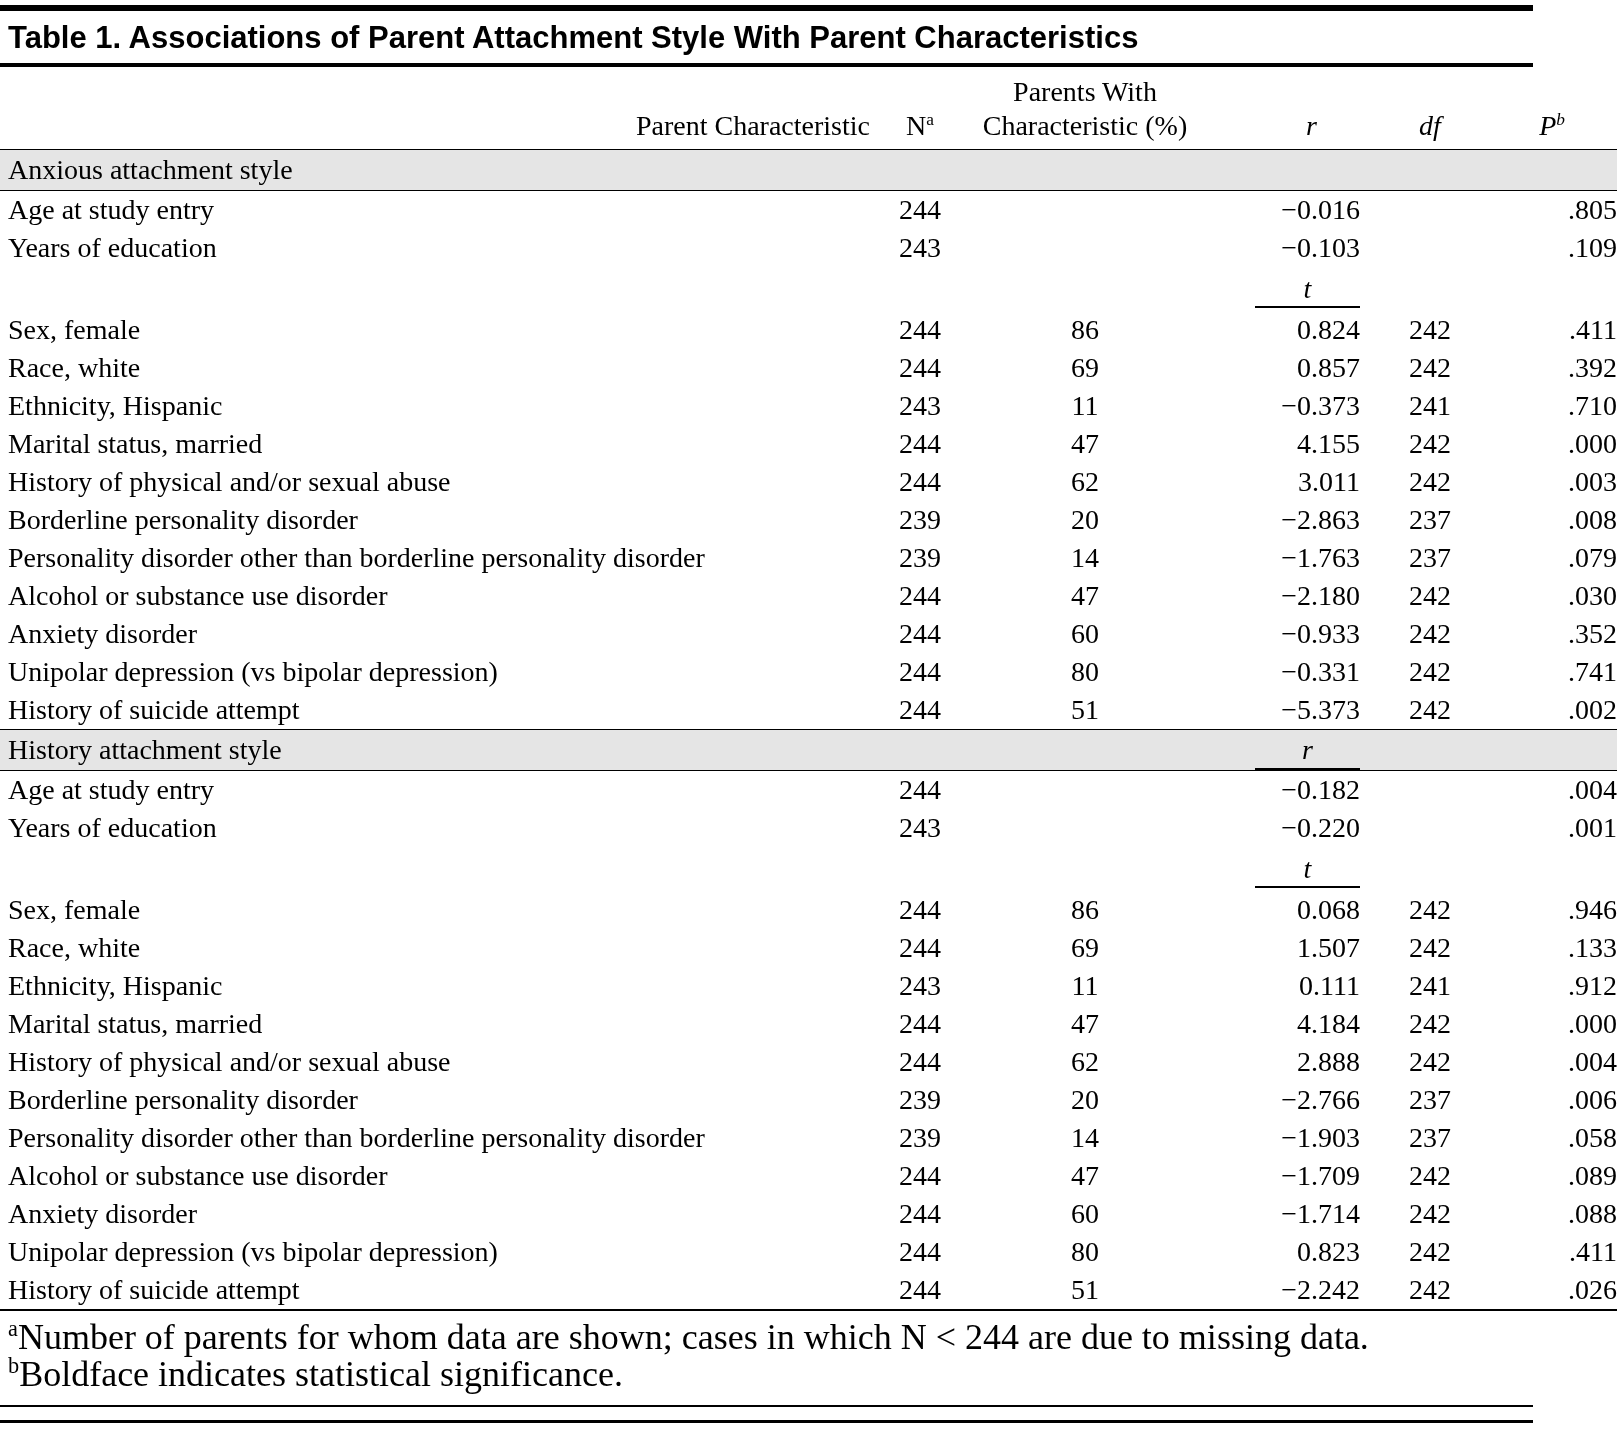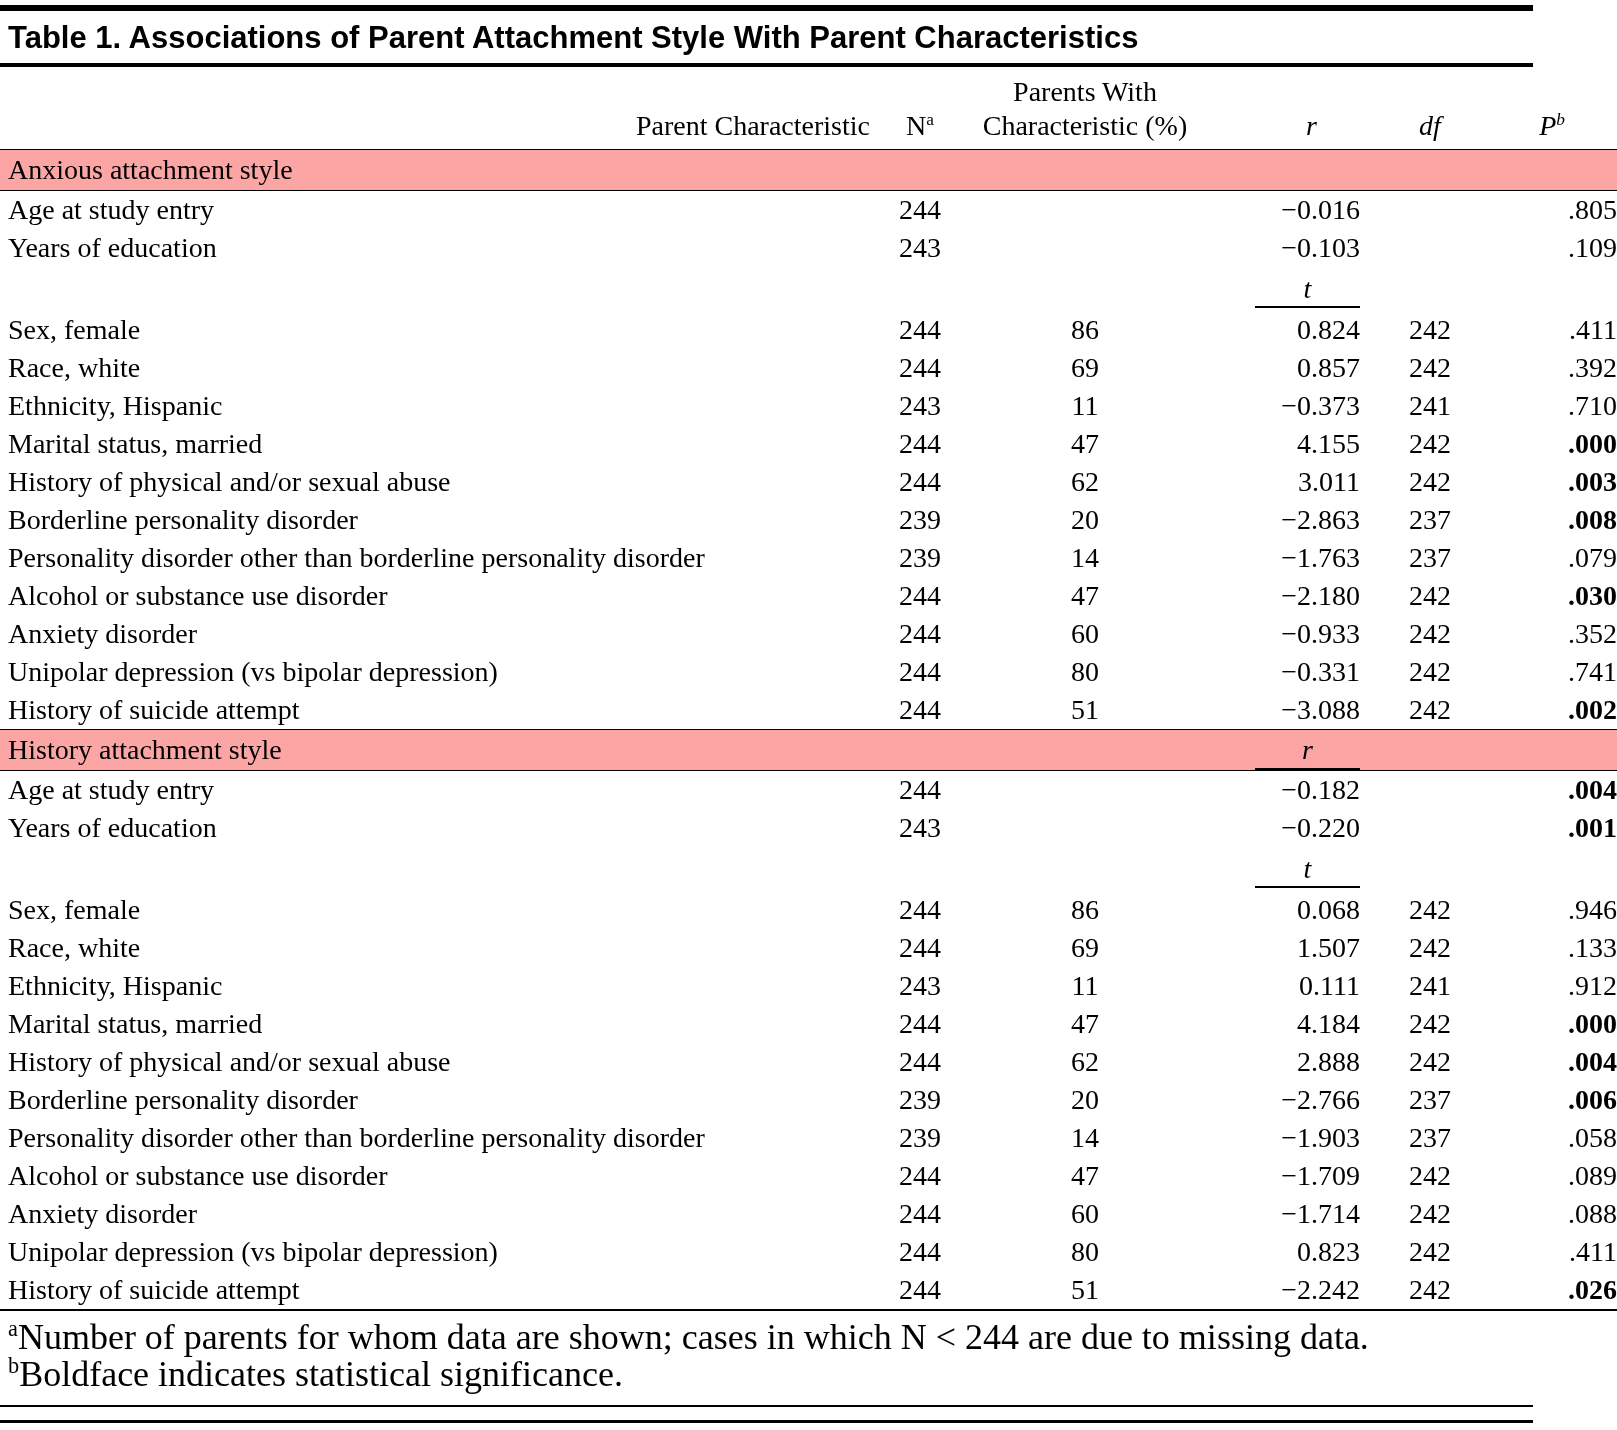--- a/index.html
+++ b/index.html
@@ -64,24 +64,24 @@
     vertical-align: middle;
     overflow: hidden;
     white-space: nowrap;
   }
   td.col-char { text-align: left; padding-left: 8px; }
   td.col-n    { text-align: center; }
   td.col-pct  { text-align: center; }
   td.col-r    { text-align: right; padding-right: 15px; }
   td.col-df   { text-align: center; }
   td.col-p    { text-align: right; }
-  td.col-p.bold { font-weight: bold; }
+  td.col-p.bold { font-weight: normal; }
 
   tr.band td {
-    background: #fca5a5;
+    background: #e5e5e5;
     height: 40px;
     line-height: 40px;
     border-top: 1px solid #000;
     border-bottom: 1px solid #000;
   }
   tr.stat-sub td {
     height: 44px;
     line-height: 44px;
   }
   .stat-underline {
@@ -243,21 +243,21 @@
           <td class="col-n">244</td>
           <td class="col-pct">80</td>
           <td class="col-r">−0.331</td>
           <td class="col-df">242</td>
           <td class="col-p">.741</td>
         </tr>
         <tr>
           <td class="col-char">History of suicide attempt</td>
           <td class="col-n">244</td>
           <td class="col-pct">51</td>
-          <td class="col-r">−3.088</td>
+          <td class="col-r">−5.373</td>
           <td class="col-df">242</td>
           <td class="col-p bold">.002</td>
         </tr>
         <tr class="band">
           <td class="col-char" colspan="3">History attachment style</td>
           <td class="col-r"><span class="stat-underline">r</span></td>
           <td class="col-df"></td>
           <td class="col-p"></td>
         </tr>
         <tr>

